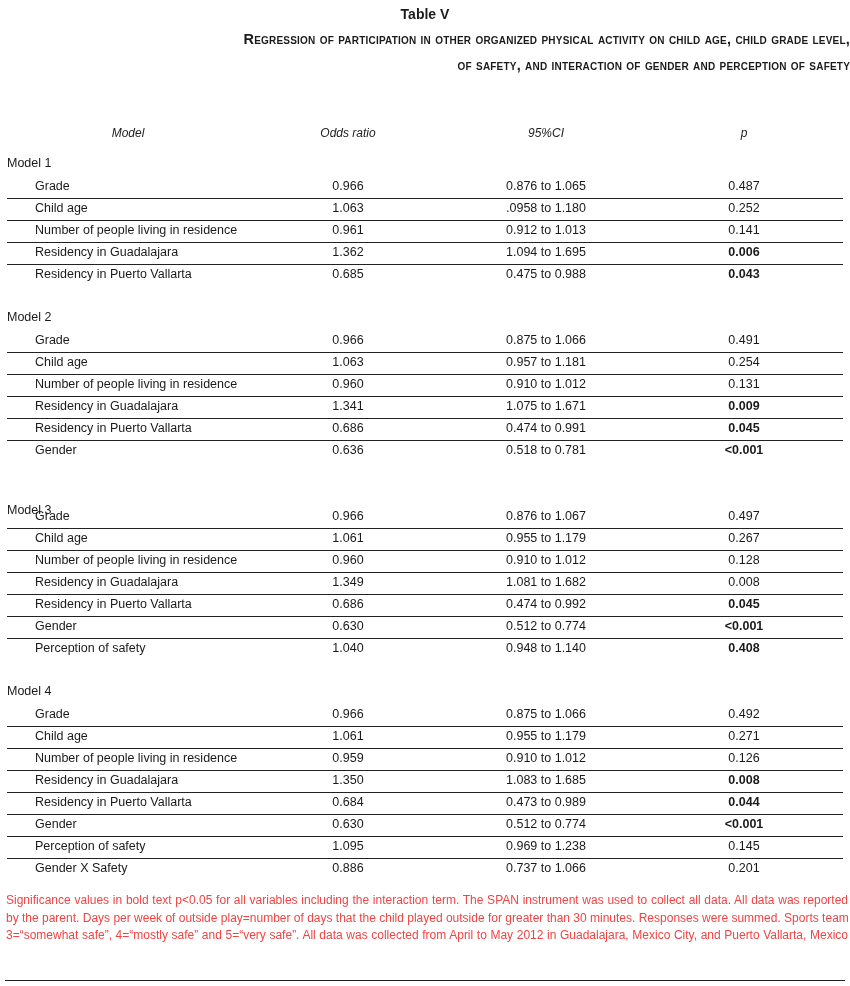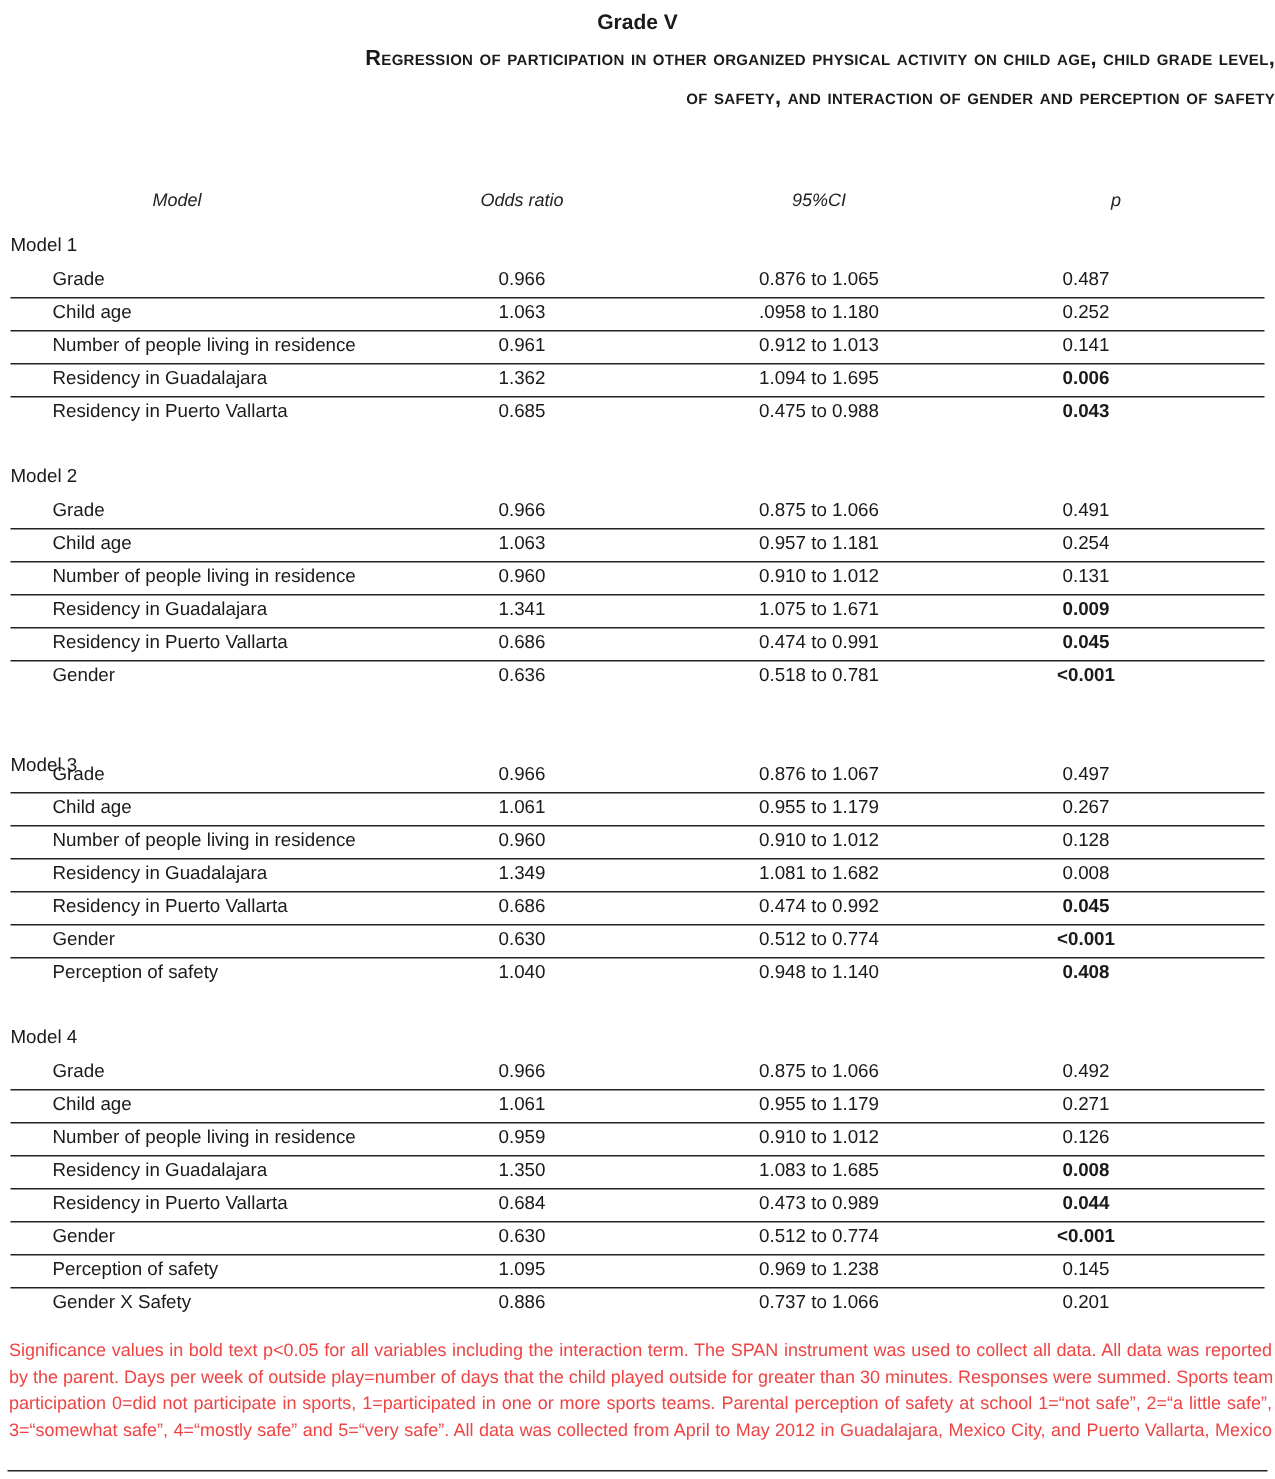--- a/index.html
+++ b/index.html
@@ -27,45 +27,45 @@
   }
   .row {
     position: absolute; left: 7px; width: 836px; height: 22px;
     font-size: 12.5px;
   }
   .row.lined { border-bottom: 1.5px solid #222; }
   .cell { position: absolute; top: 3px; white-space: nowrap; }
   .cell.var { left: 28px; }
   .cell.or { left: 341px; transform: translateX(-50%); }
   .cell.ci { left: 539px; transform: translateX(-50%); }
-  .cell.p { left: 717px; transform: translateX(-50%); }
+  .cell.p { left: 737px; transform: translateX(-50%); }
   .cell.p.bold { font-weight: bold; }
   .footnote {
     position: absolute; left: 6px; top: 892px; width: 842px;
     font-size: 12px; line-height: 17.6px; text-align: justify;
     text-align-last: justify; color: #ef4444;
   }
   .footnote div { white-space: nowrap; text-align: justify; }
   .footnote .last { text-align-last: justify; }
   .rule {
     position: absolute; left: 5px; top: 980px; width: 840px; height: 0;
     border-top: 1.5px solid #222;
   }
 </style>
 </head>
 <body>
 
-<div class="table-label">Grade V</div>
+<div class="table-label">Table V</div>
 
 <div class="title">
   <div>Regression of participation in other organized physical activity on child age, child grade level,</div>
   <div>of safety, and interaction of gender and perception of safety</div>
 </div>
 
-<div class="col-head" style="left:118px">Model</div>
+<div class="col-head" style="left:128px">Model</div>
 <div class="col-head" style="left:348px">Odds ratio</div>
 <div class="col-head" style="left:546px">95%CI</div>
 <div class="col-head" style="left:744px">p</div>
 
 <div id="table-body">
     <div class="model-heading" style="top: 156px;">Model 1</div>
     <div class="row lined" style="top: 176px;">
       <span class="cell var">Grade</span>
       <span class="cell or">0.966</span>
       <span class="cell ci">0.876 to 1.065</span>
@@ -222,17 +222,16 @@
       <span class="cell var">Gender X Safety</span>
       <span class="cell or">0.886</span>
       <span class="cell ci">0.737 to 1.066</span>
       <span class="cell p">0.201</span>
     </div>
   </div>
 
 <div class="footnote">
   <div>Significance values in bold text p&lt;0.05 for all variables including the interaction term. The SPAN instrument was used to collect all data. All data was reported</div>
   <div>by the parent. Days per week of outside play=number of days that the child played outside for greater than 30 minutes. Responses were summed. Sports team</div>
-  <div>participation 0=did not participate in sports, 1=participated in one or more sports teams. Parental perception of safety at school 1=“not safe”, 2=“a little safe”,</div>
   <div class="last">3=“somewhat safe”, 4=“mostly safe” and 5=“very safe”. All data was collected from April to May 2012 in Guadalajara, Mexico City, and Puerto Vallarta, Mexico</div>
 </div>
 
 <div class="rule"></div>
 
 </body></html>

